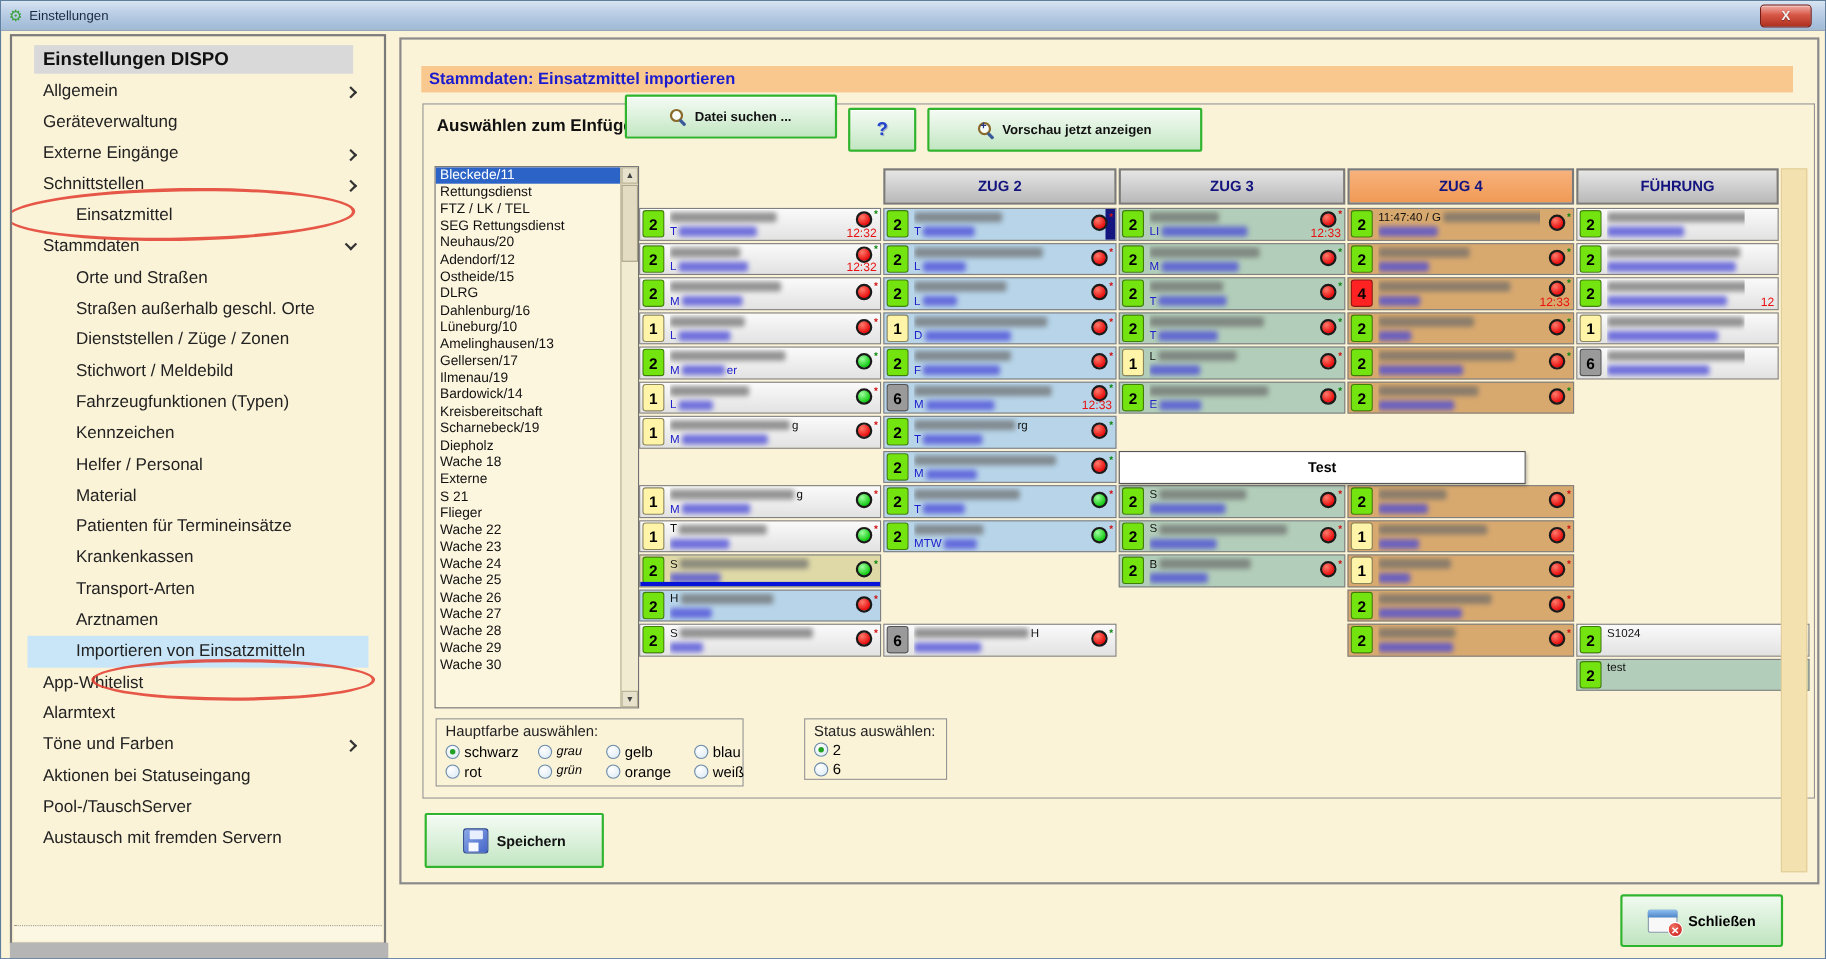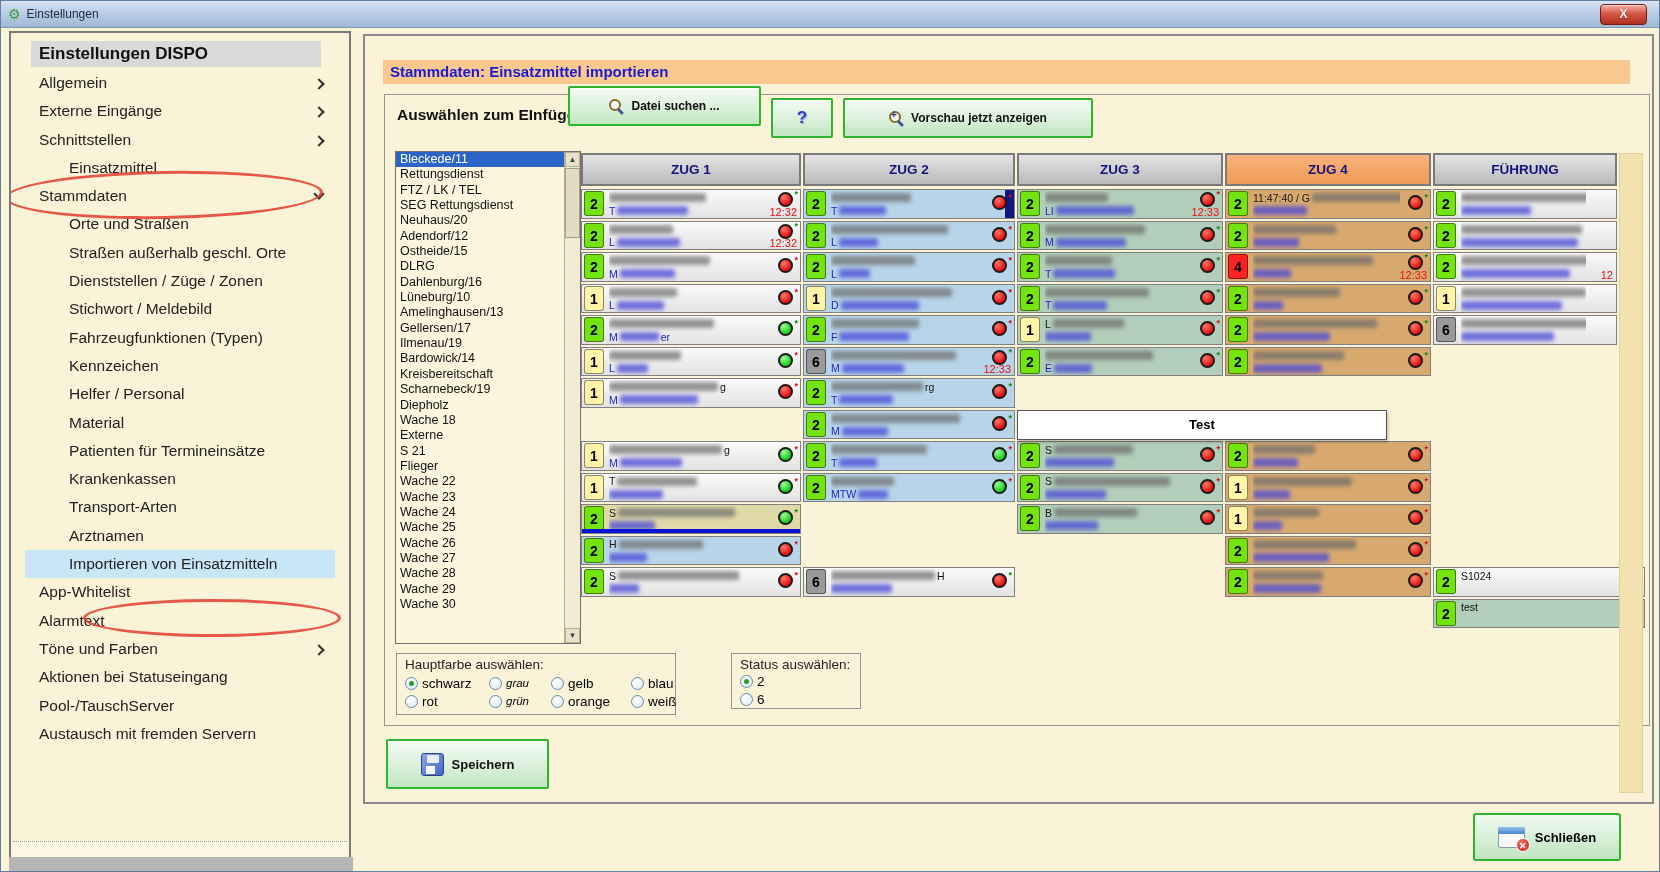--- a/index.html
+++ b/index.html
@@ -153,20 +153,21 @@
   <div class="titlebar">
     <span class="title-icon">⚙</span>
     <span class="title-text">Einstellungen</span>
     <div class="btn-close">X</div>
   </div>
 
   <div class="sidebar">
     <div class="sb-head">Einstellungen DISPO</div>
     <div>
         <div class="sb-item"><span>Allgemein</span><span class="chev right"></span></div>
+        <div class="sb-item"><span>Geräteverwaltung</span></div>
         <div class="sb-item"><span>Externe Eingänge</span><span class="chev right"></span></div>
         <div class="sb-item"><span>Schnittstellen</span><span class="chev right"></span></div>
         <div class="sb-item ind"><span>Einsatzmittel</span></div>
         <div class="sb-item"><span>Stammdaten</span><span class="chev down"></span></div>
         <div class="sb-item ind"><span>Orte und Straßen</span></div>
         <div class="sb-item ind"><span>Straßen außerhalb geschl. Orte</span></div>
         <div class="sb-item ind"><span>Dienststellen / Züge / Zonen</span></div>
         <div class="sb-item ind"><span>Stichwort / Meldebild</span></div>
         <div class="sb-item ind"><span>Fahrzeugfunktionen (Typen)</span></div>
         <div class="sb-item ind"><span>Kennzeichen</span></div>
@@ -245,21 +246,20 @@
         </div>
       <div class="lb-scroll">
         <div class="lb-btn lb-up">▲</div>
         <div class="lb-thumb"></div>
         <div class="lb-btn lb-dn">▼</div>
       </div>
     </div>
 
     <div>
         <div class="gcol" style="left: 216px; top: 117px; width: 220px; height: 500px;">
-          <div class="colhead">ZUG 1</div>
           <div class="cell bg-steel" style="top: 36px; height: 29.5px;">
             <span class="badge badge-g">2</span>
             <div class="lines">
               <div class="ln">
                 <span class="bar bar1" style="width: 97px;"></span>
               </div>
               <div class="ln">
                 <span class="t2">T</span>
                 <span class="bar bar2" style="width: 71px;"></span>
               </div>

